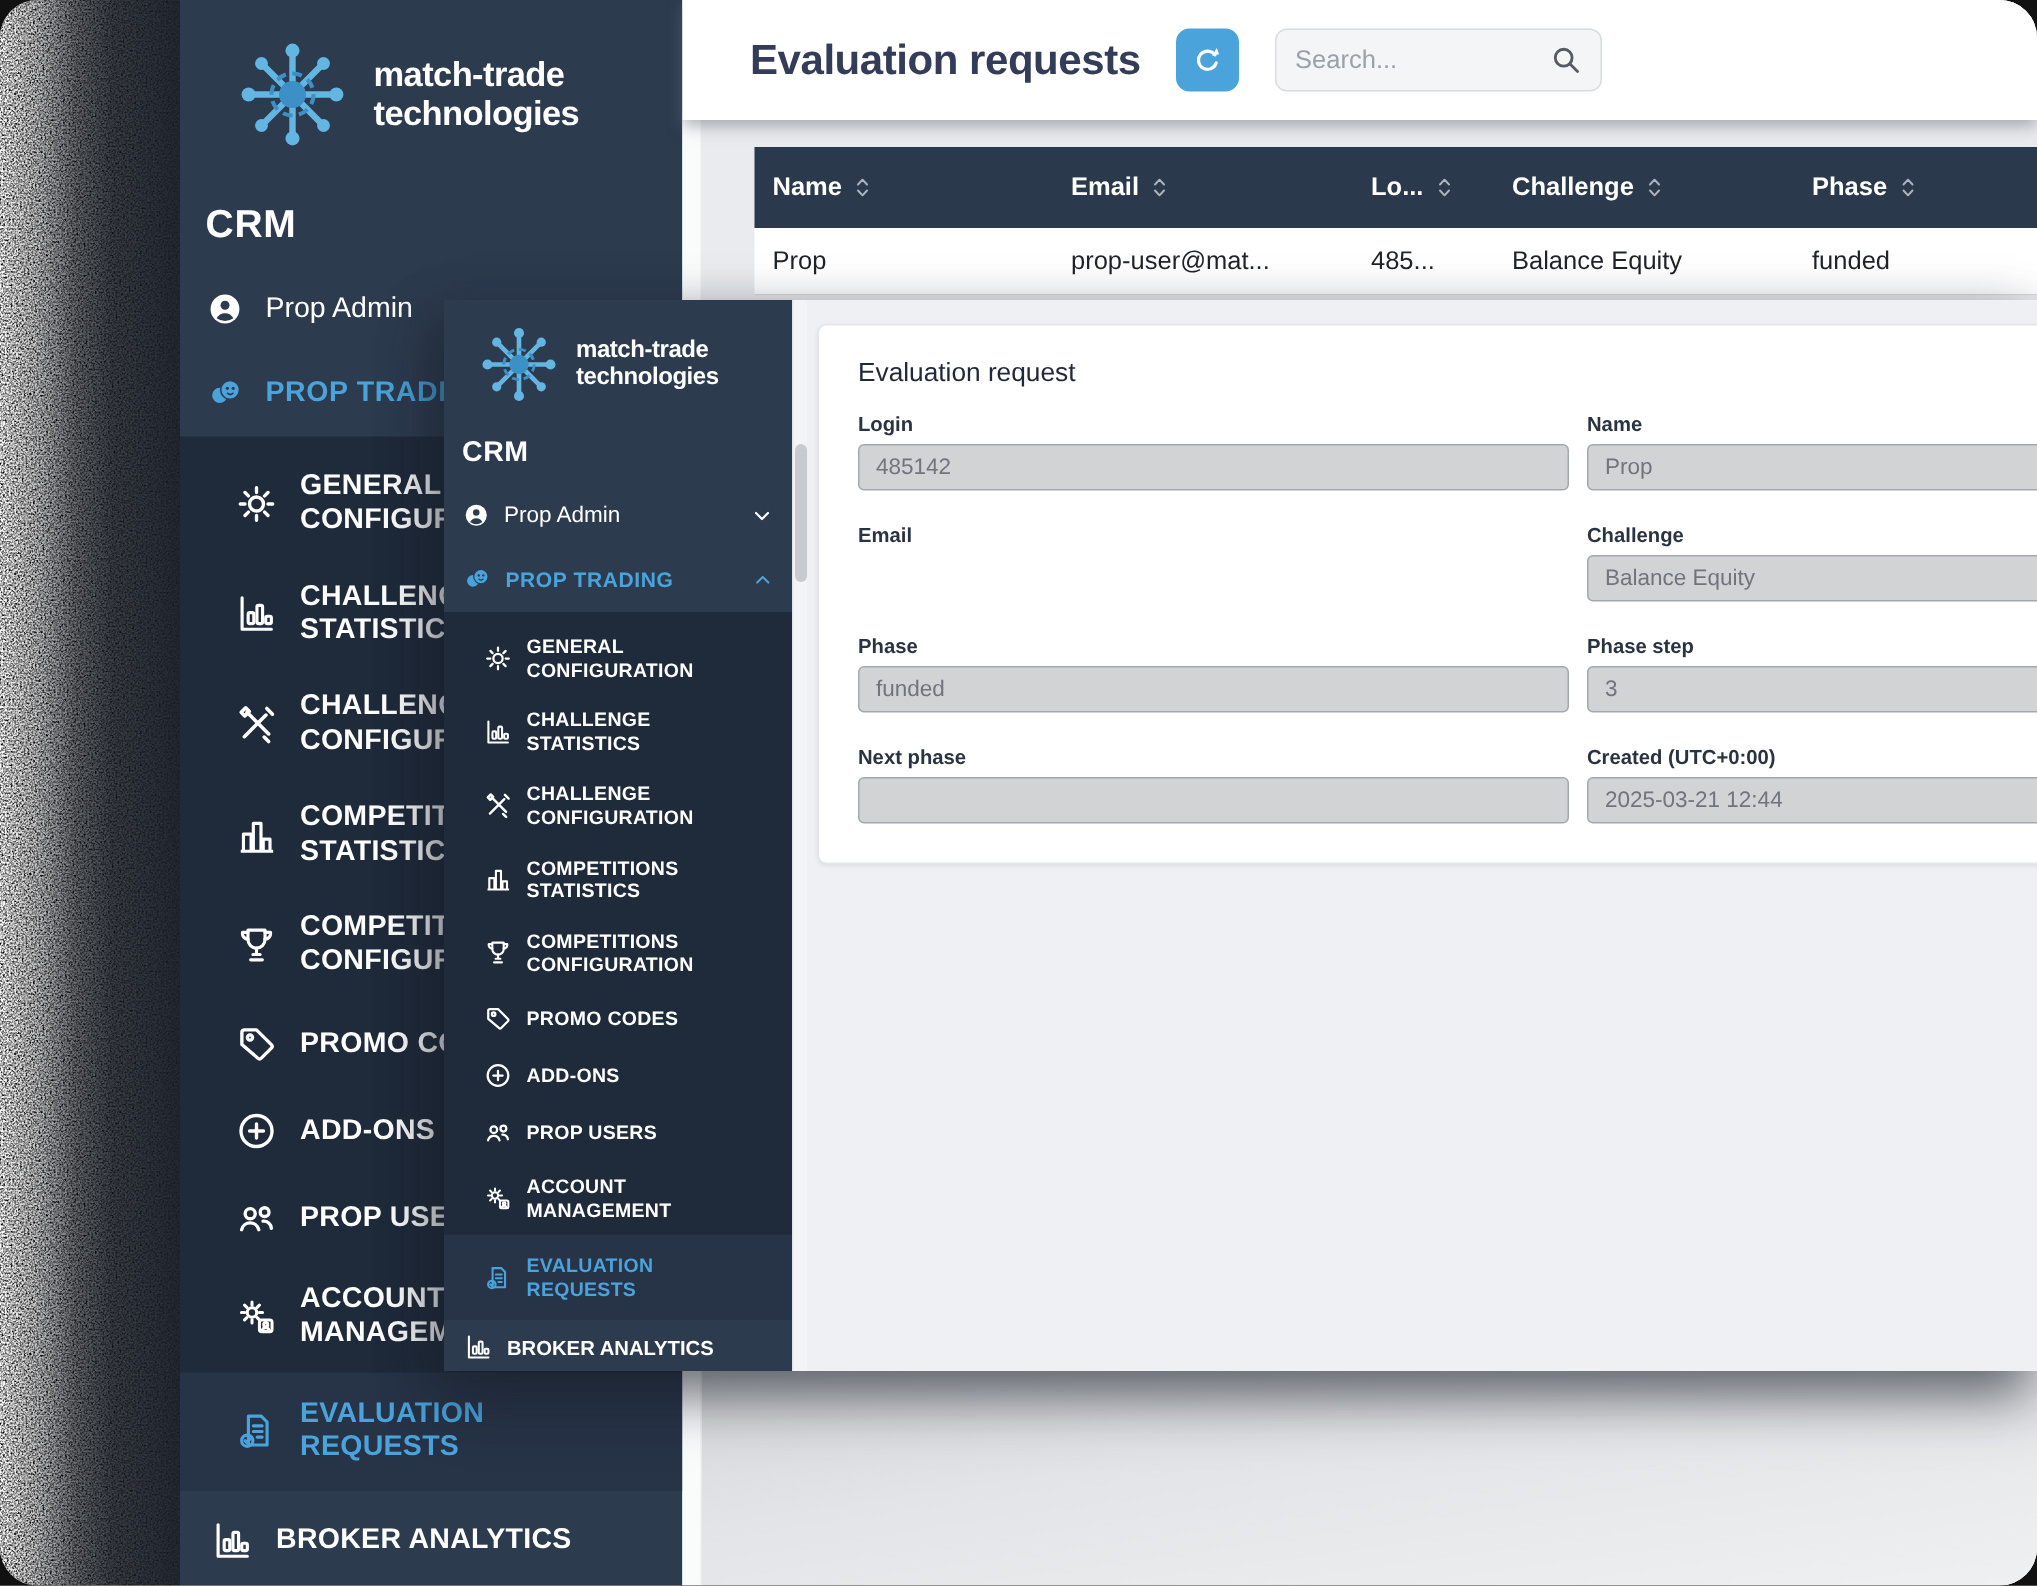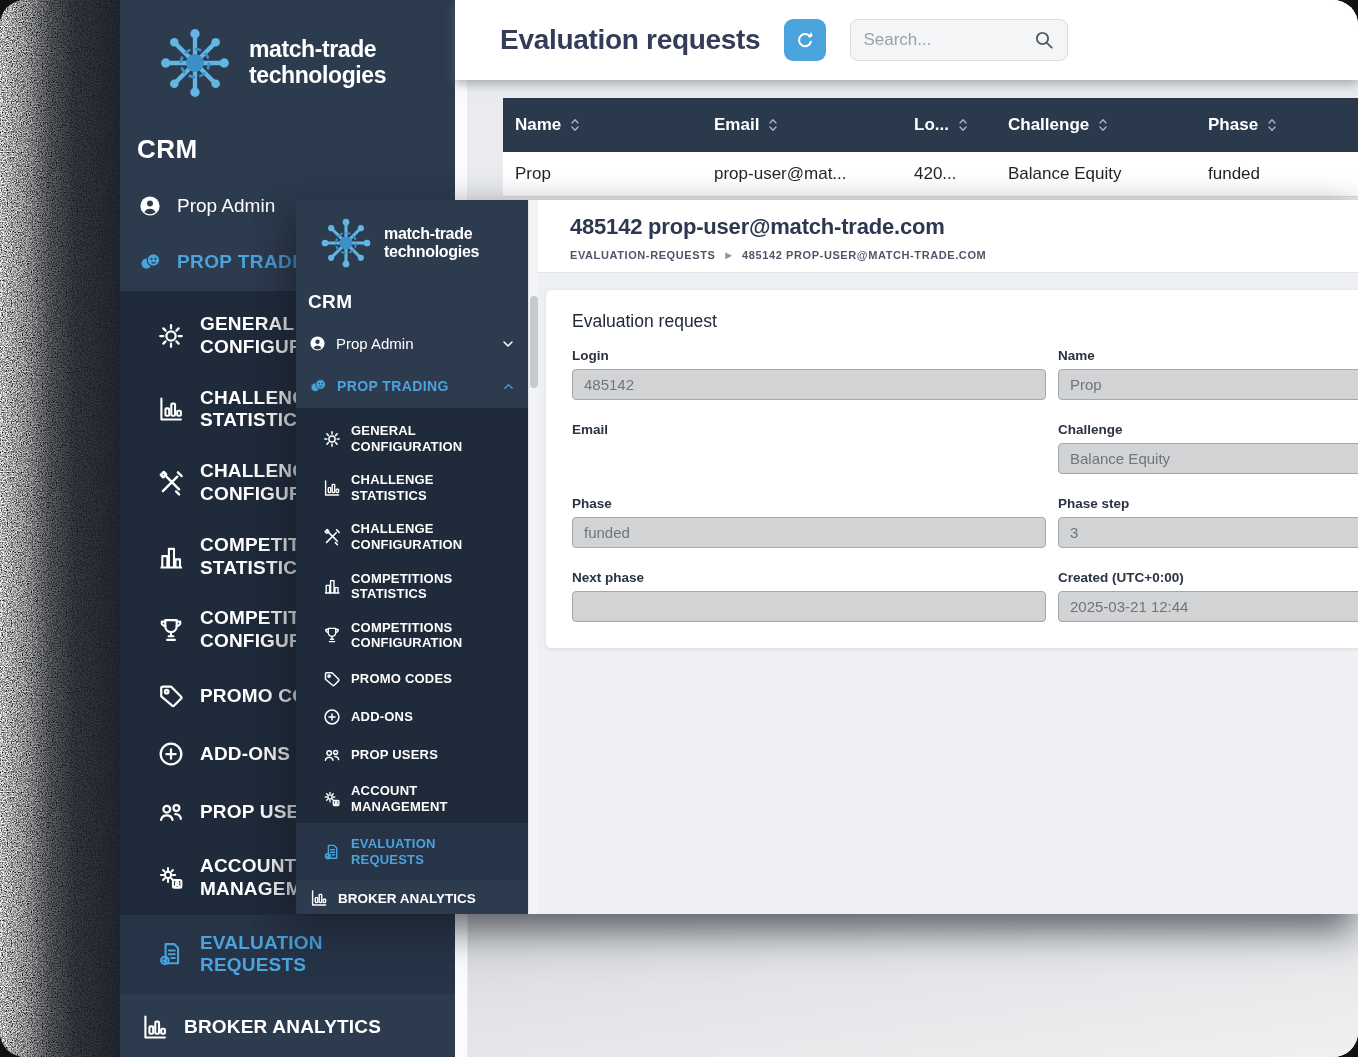--- a/index.html
+++ b/index.html
@@ -377,21 +377,21 @@
         <div class="cell">
             <span>Phase</span>
             <svg class="sorter" width="10" height="14">
               <use href="#sym-sort"></use>
             </svg>
           </div>
       </div>
       <div class="bt-row">
         <div class="cell">Prop</div>
         <div class="cell">prop-user@mat...</div>
-        <div class="cell">420...</div>
+        <div class="cell">485...</div>
         <div class="cell">Balance Equity</div>
         <div class="cell">funded</div>
       </div>
     </div>
 
     <div class="bc-lower"></div>
     <div class="bc-track">
       <div class="bc-thumb"></div>
     </div>
   </div>
@@ -494,28 +494,20 @@
           </svg>
         <span class="lbl">BROKER ANALYTICS</span>
       </div>
     </div>
 
     <div class="ov-track">
       <div class="ov-thumb"></div>
     </div>
 
     <div class="small-content">
-      <div class="sc-header">
-        <div class="sc-title">485142 prop-user@match-trade.com</div>
-        <div class="sc-crumbs">
-          <span class="crumb-link">EVALUATION-REQUESTS</span>
-          <span class="sep">▸</span>
-          <span>485142 PROP-USER@MATCH-TRADE.COM</span>
-        </div>
-      </div>
       <div class="sc-body">
         <div class="card">
           <div class="card-title">Evaluation request</div>
           <div class="form">
             <div class="field">
               <div class="flabel">Login</div>
               <input readonly="" value="485142" style="">
             </div>
             <div class="field">
               <div class="flabel">Name</div>

